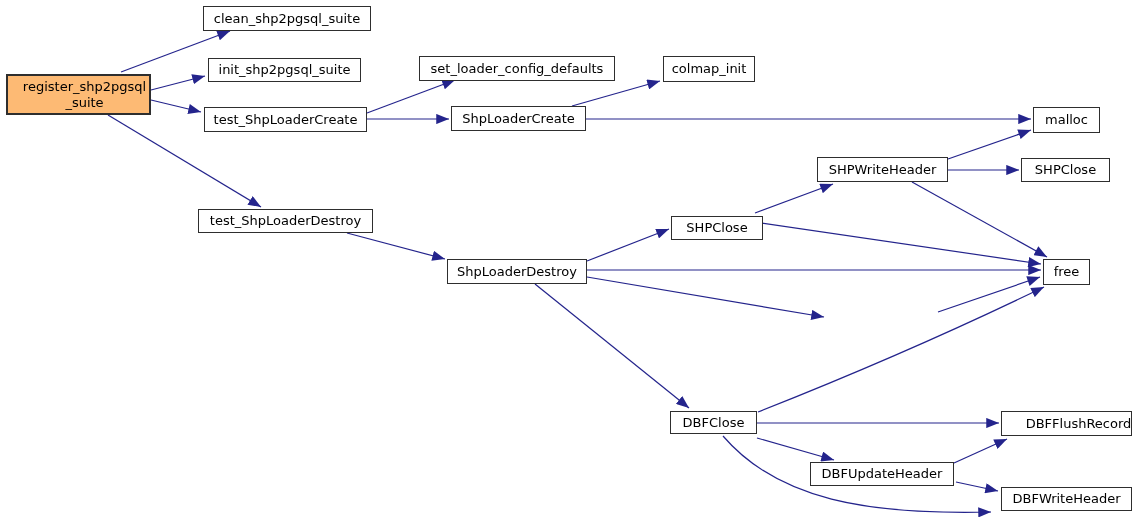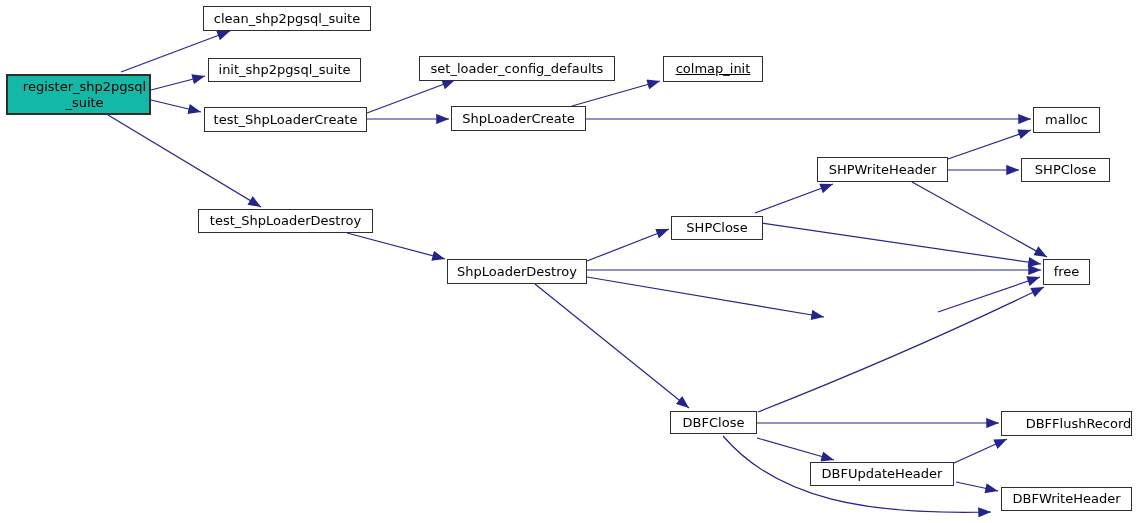--- a/index.html
+++ b/index.html
@@ -32,21 +32,21 @@
     align-items: center;
     justify-content: center;
     font-size: 13px;
     line-height: 16px;
     color: #000000;
     white-space: pre-line;
     text-align: center;
     cursor: pointer;
   }
   .node.highlighted {
-    background: #14b8a6;
+    background: #fdba74;
     border-width: 2px;
     padding-left: 12px;
   }
 </style>
 </head>
 <body>
 
 <div class="canvas">
   <svg class="edge-layer" width="1137" height="523" viewBox="0 0 1137 523" xmlns="http://www.w3.org/2000/svg">
     <defs>
@@ -82,21 +82,21 @@
         <path d="M956,482 L998,491" marker-end="url(#arrowhead)"></path>
       </g>
   </svg>
 
 <div class="node highlighted" style="left: 6px; top: 74px; width: 145px; height: 41px; border-color: rgb(46, 46, 46);">register_shp2pgsql
 _suite</div>
     <div class="node" style="left: 203px; top: 6px; width: 168px; height: 25px; border-color: rgb(46, 46, 46);">clean_shp2pgsql_suite</div>
     <div class="node" style="left: 208px; top: 58px; width: 153px; height: 24px; border-color: rgb(46, 46, 46);">init_shp2pgsql_suite</div>
     <div class="node" style="left: 204px; top: 107px; width: 163px; height: 25px; border-color: rgb(46, 46, 46);">test_ShpLoaderCreate</div>
     <div class="node" style="left: 419px; top: 56px; width: 196px; height: 25px; border-color: rgb(46, 46, 46);">set_loader_config_defaults</div>
-    <div class="node" style="left: 663px; top: 56px; width: 100px; height: 26px; border-color: rgb(46, 46, 46); text-decoration: underline;">colmap_init</div>
+    <div class="node" style="left: 663px; top: 56px; width: 92px; height: 26px; border-color: rgb(46, 46, 46);">colmap_init</div>
     <div class="node" style="left: 451px; top: 106px; width: 135px; height: 25px; border-color: rgb(46, 46, 46);">ShpLoaderCreate</div>
     <div class="node" style="left: 1033px; top: 107px; width: 67px; height: 26px; border-color: rgb(46, 46, 46);">malloc</div>
     <div class="node" style="left: 817px; top: 157px; width: 131px; height: 25px; border-color: rgb(46, 46, 46);">SHPWriteHeader</div>
     <div class="node" style="left: 1021px; top: 158px; width: 89px; height: 24px; border-color: rgb(46, 46, 46);">SHPClose</div>
     <div class="node" style="left: 671px; top: 208px; width: 92px; height: 24px; border-color: rgb(46, 46, 46); margin-top: 8px;">SHPClose</div>
     <div class="node" style="left: 198px; top: 209px; width: 175px; height: 24px; border-color: rgb(46, 46, 46);">test_ShpLoaderDestroy</div>
     <div class="node" style="left: 447px; top: 259px; width: 140px; height: 25px; border-color: rgb(46, 46, 46);">ShpLoaderDestroy</div>
     <div class="node" style="left: 1043px; top: 259px; width: 47px; height: 26px; border-color: rgb(46, 46, 46);">free</div>
     <div class="node" style="left: 670px; top: 411px; width: 87px; height: 23px; border-color: rgb(46, 46, 46);">DBFClose</div>
     <div class="node" style="left: 1001px; top: 411px; width: 131px; height: 25px; border-color: rgb(46, 46, 46); padding-left: 24px;">DBFFlushRecord</div>

